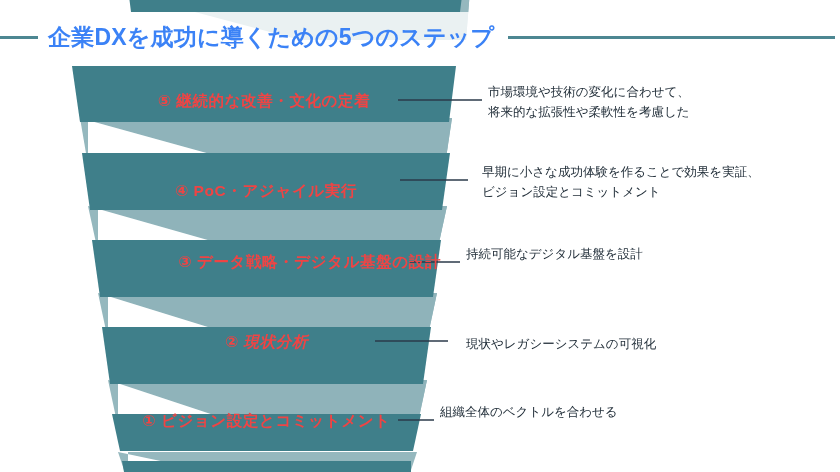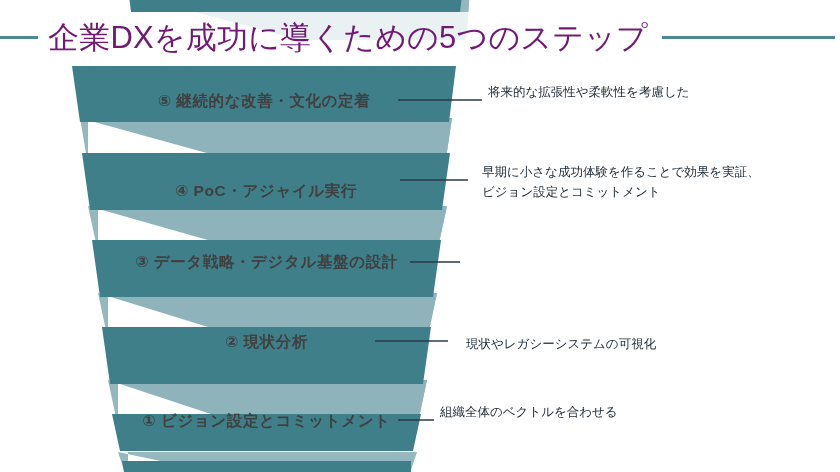--- a/index.html
+++ b/index.html
@@ -22,21 +22,21 @@
     left: 0;
     top: 0;
     width: 840px;
     height: 472px;
     display: block;
   }
 
   
   .band-label {
     position: absolute;
-    color: #404040;
+    color: #ef4444;
     font-weight: 700;
     font-size: 15.5px;
     letter-spacing: 0.6px;
     white-space: nowrap;
     text-align: center;
     line-height: 1;
   }
 
   
   .desc {
@@ -60,23 +60,23 @@
     z-index: 5;
   }
   .title-rule {
     height: 3px;
     background: #4d8792;
     flex: 0 0 auto;
   }
   .title-rule.left  { width: 38px; margin-right: 10px; }
   .title-rule.right { flex: 1 1 auto; margin-left: 14px; margin-right: 5px; }
   #page-title {
-    font-size: 31px;
-    font-weight: 400;
-    color: #701a75;
+    font-size: 23px;
+    font-weight: 700;
+    color: #3b82f6;
     letter-spacing: 0.2px;
     white-space: nowrap;
     line-height: 1;
   }
 
   
   #title-scrim {
     position: absolute;
     left: 0;
     top: 12px;
@@ -138,34 +138,36 @@
 
 <div id="title-scrim"></div>
 <div id="title-wrap">
   <div class="title-rule left"></div>
   <div id="page-title">企業DXを成功に導くための5つのステップ</div>
   <div class="title-rule right"></div>
 </div>
 
 <div class="band-label" style="left:72px;  top:93px;  width:384px;">⑤ 継続的な改善・文化の定着</div>
 <div class="band-label" style="left:82px;  top:183px; width:368px;">④ PoC・アジャイル実行</div>
-<div class="band-label" style="left:92px;  top:254px; width:349px;">③ データ戦略・デジタル基盤の設計</div>
-<div class="band-label" style="left:102px; top:334px; width:329px;">② 現状分析</div>
+<div class="band-label" style="left:92px;  top:254px; width:349px;text-align:right;">③ データ戦略・デジタル基盤の設計</div>
+<div class="band-label" style="left:102px; top:334px; width:329px;font-style:italic;">② 現状分析</div>
 <div class="band-label" style="left:112px; top:413px; width:309px;">① ビジョン設定とコミットメント</div>
 
 <div class="desc" style="left:488px; top:82px;">
+  <span>市場環境や技術の変化に合わせて、</span>
   <span>将来的な拡張性や柔軟性を考慮した</span>
 </div>
 
 <div class="desc" style="left:474px; top:162px;margin-left:8px;">
   <span>早期に小さな成功体験を作ることで効果を実証、</span>
   <span>ビジョン設定とコミットメント</span>
 </div>
 
 <div class="desc" style="left:466px; top:244px;">
+  <span>持続可能なデジタル基盤を設計</span>
 </div>
 
 <div class="desc" style="left:454px; top:334px;margin-left:12px;">
   <span>現状やレガシーシステムの可視化</span>
 </div>
 
 <div class="desc" style="left:440px; top:402px;">
   <span>組織全体のベクトルを合わせる</span>
 </div>
 

